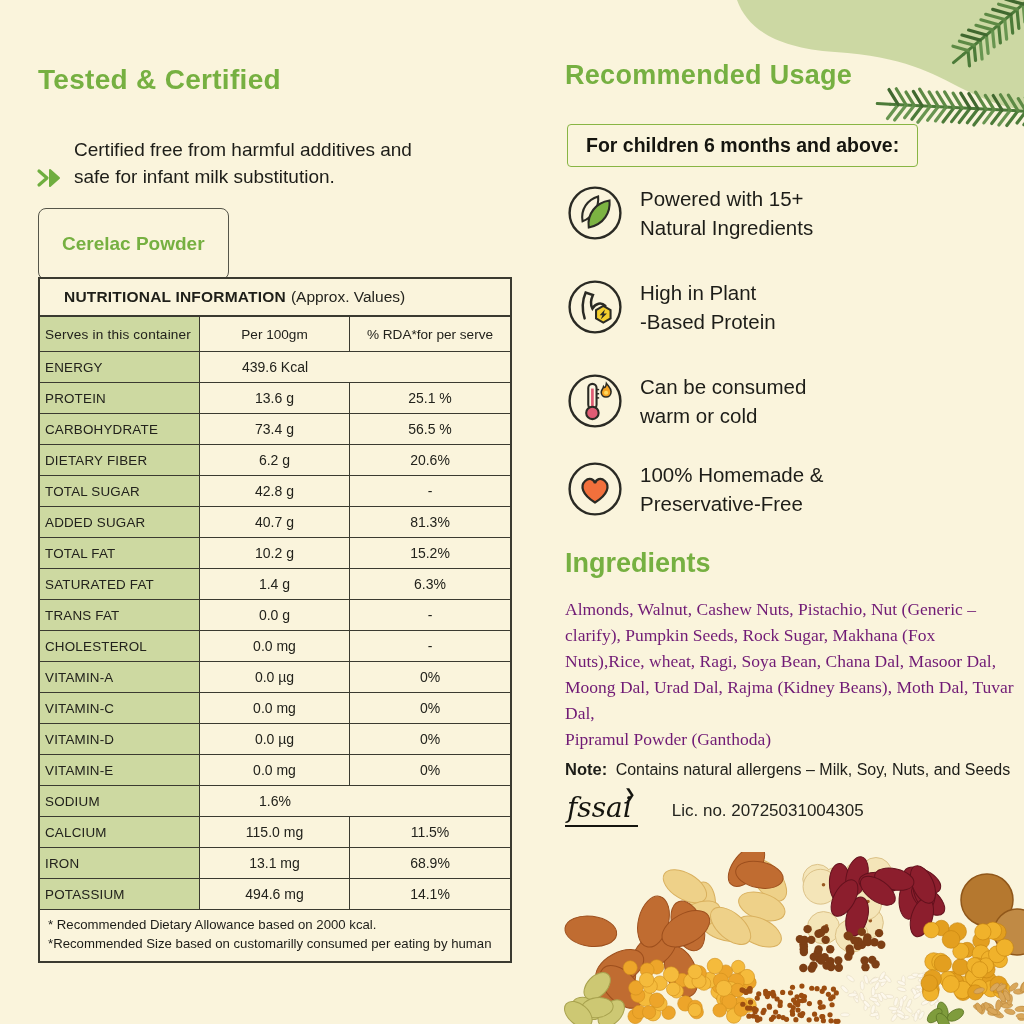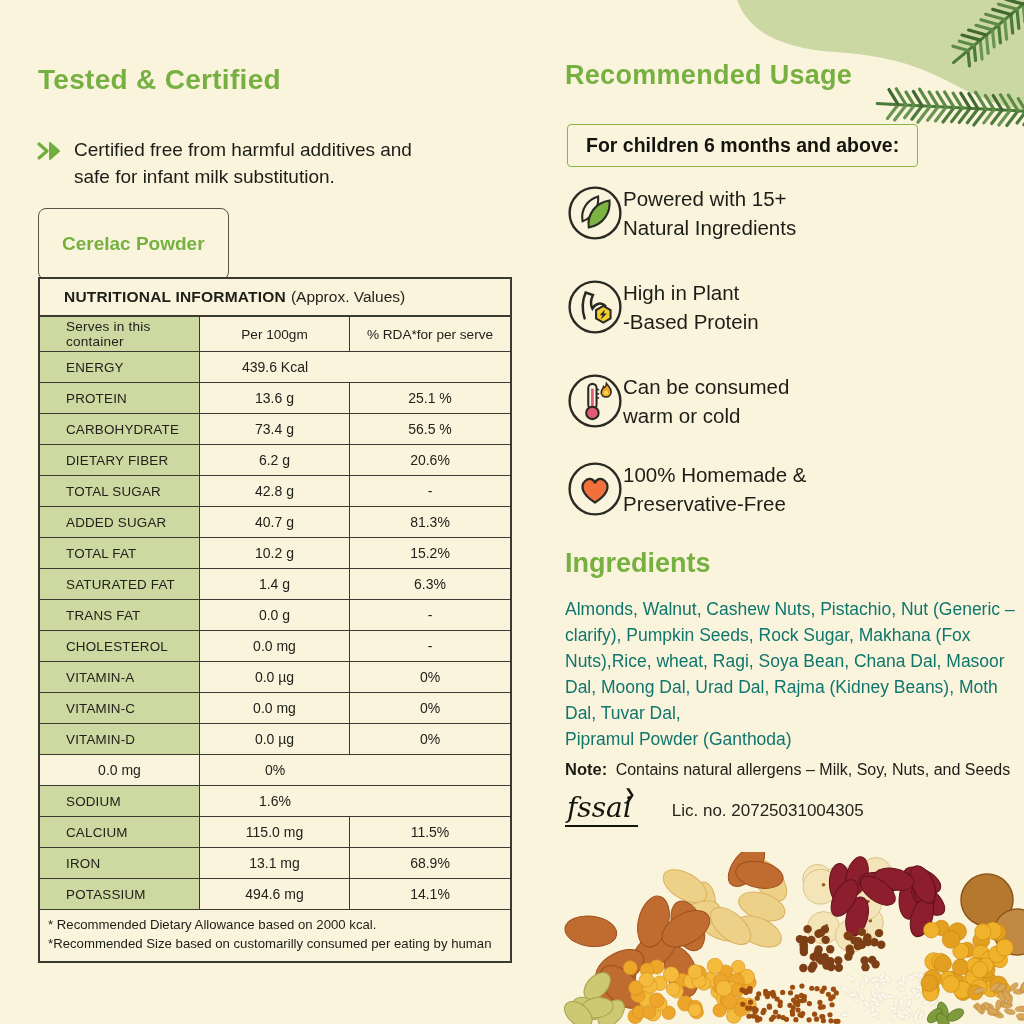--- a/index.html
+++ b/index.html
@@ -5,21 +5,21 @@
   html,body{margin:0;padding:0;}
   #canvas{
     position:relative;width:1024px;height:1024px;overflow:hidden;
     background:#faf4dc;font-family:"Liberation Sans",sans-serif;color:#1e1e18;
   }
   .abs{position:absolute;}
   .green-heading{color:#76b041;font-weight:bold;}
 
   
   #left-heading{left:38px;top:64px;font-size:28px;letter-spacing:.3px;}
-  #cert-bullet-row{left:36px;top:136px;display:flex;gap:12px;align-items:flex-start;}
+  #cert-bullet-row{left:36px;top:136px;display:flex;gap:12px;align-items:flex-end;}
   #cert-bullet-row .txt{font-size:19px;line-height:27px;color:#1d1d18;}
   #cerelac-badge{
     left:38px;top:208px;border:1.7px solid #55554a;border-radius:8px;
     padding:24px 23px;font-size:19px;font-weight:bold;color:#76b041;background:transparent;
   }
 
   
   #nutrition-table{
     left:38px;top:277px;width:474px;border:2px solid #3a3a30;background:#faf4dc;
     box-sizing:border-box;
@@ -27,38 +27,38 @@
   #table-title{height:36px;display:flex;align-items:center;padding:0 24px;
     border-bottom:2px solid #3a3a30;font-size:15.5px;}
   #table-title .bold{font-weight:bold;letter-spacing:.2px;}
   #table-title .rest{margin-left:5px;color:#24241e;}
   .trow{display:grid;grid-template-columns:160px 150px 1fr;border-bottom:1.5px solid #3a3a30;}
   .trow.header{height:34px;}
   .trow.data{height:30px;}
   .cell{display:flex;align-items:center;justify-content:center;font-size:14px;
     color:#22221c;border-right:1.5px solid #3a3a30;overflow:hidden;}
   .cell:last-child{border-right:none;}
-  .cell.lab{justify-content:flex-start;padding-left:26px;background:#cdd9a1;font-size:13.4px;letter-spacing:.2px;}
+  .cell.lab{justify-content:flex-start;padding-left:5px;background:#cdd9a1;font-size:13.4px;letter-spacing:.2px;}
   .trow.header .cell{font-size:13.6px;}
   #table-footnotes{padding:6px 8px 8px 8px;font-size:13.2px;line-height:18.5px;color:#1d1d18;}
 
   
   #right-heading{left:565px;top:60px;font-size:27px;letter-spacing:.3px;}
   #age-box{
     left:567px;top:124px;border:1.7px solid #88b544;border-radius:4px;
     padding:9px 18px;font-size:19.5px;font-weight:bold;color:#15150f;width:fit-content;
     background:transparent;
   }
-  .usage-item{left:567px;display:flex;align-items:center;}
+  .usage-item{left:567px;display:flex;align-items:center;gap:17px;}
   .usage-text{font-size:20.5px;line-height:29px;color:#1d1d18;}
   .usage-text span{display:block;}
   .uicon{flex:0 0 auto;}
   #ingredients-heading{left:565px;top:548px;font-size:27px;}
   #ingredients-text{left:565px;top:596px;width:452px;font-size:17.5px;line-height:26px;
-    color:#0f766e;white-space:pre-line;}
+    color:#701a75;white-space:pre-line;font-family:Liberation Serif, serif;}
   #note-line{left:565px;top:760px;font-size:16px;color:#1d1d18;}
   #note-line .bold{font-weight:bold;font-size:16.5px;}
   #fssai-row{left:565px;top:794px;display:flex;align-items:center;gap:34px;}
   #fssai-logo{
     font-family:"DejaVu Serif",serif;font-style:italic;font-size:28px;color:#15150f;
     border-bottom:2.5px solid #15150f;line-height:1;padding:0 6px 3px 2px;position:relative;
   }
   #fssai-logo .leaf-mark{position:absolute;top:-7px;right:2px;font-style:normal;font-size:14px;}
   #license-text{font-size:17px;color:#24241e;}
 
@@ -227,20 +227,21 @@
           <div class="cell lab">VITAMIN-C</div>
           <div class="cell">0.0 mg</div>
           <div class="cell">0%</div>
         </div>
         <div class="trow data">
           <div class="cell lab">VITAMIN-D</div>
           <div class="cell">0.0 µg</div>
           <div class="cell">0%</div>
         </div>
         <div class="trow data">
+          <div class="cell lab">VITAMIN-E</div>
           <div class="cell">0.0 mg</div>
           <div class="cell">0%</div>
         </div>
         <div class="trow data">
           <div class="cell lab">SODIUM</div>
           <div class="cell">1.6%</div>
         </div>
         <div class="trow data">
           <div class="cell lab">CALCIUM</div>
           <div class="cell">115.0 mg</div>

